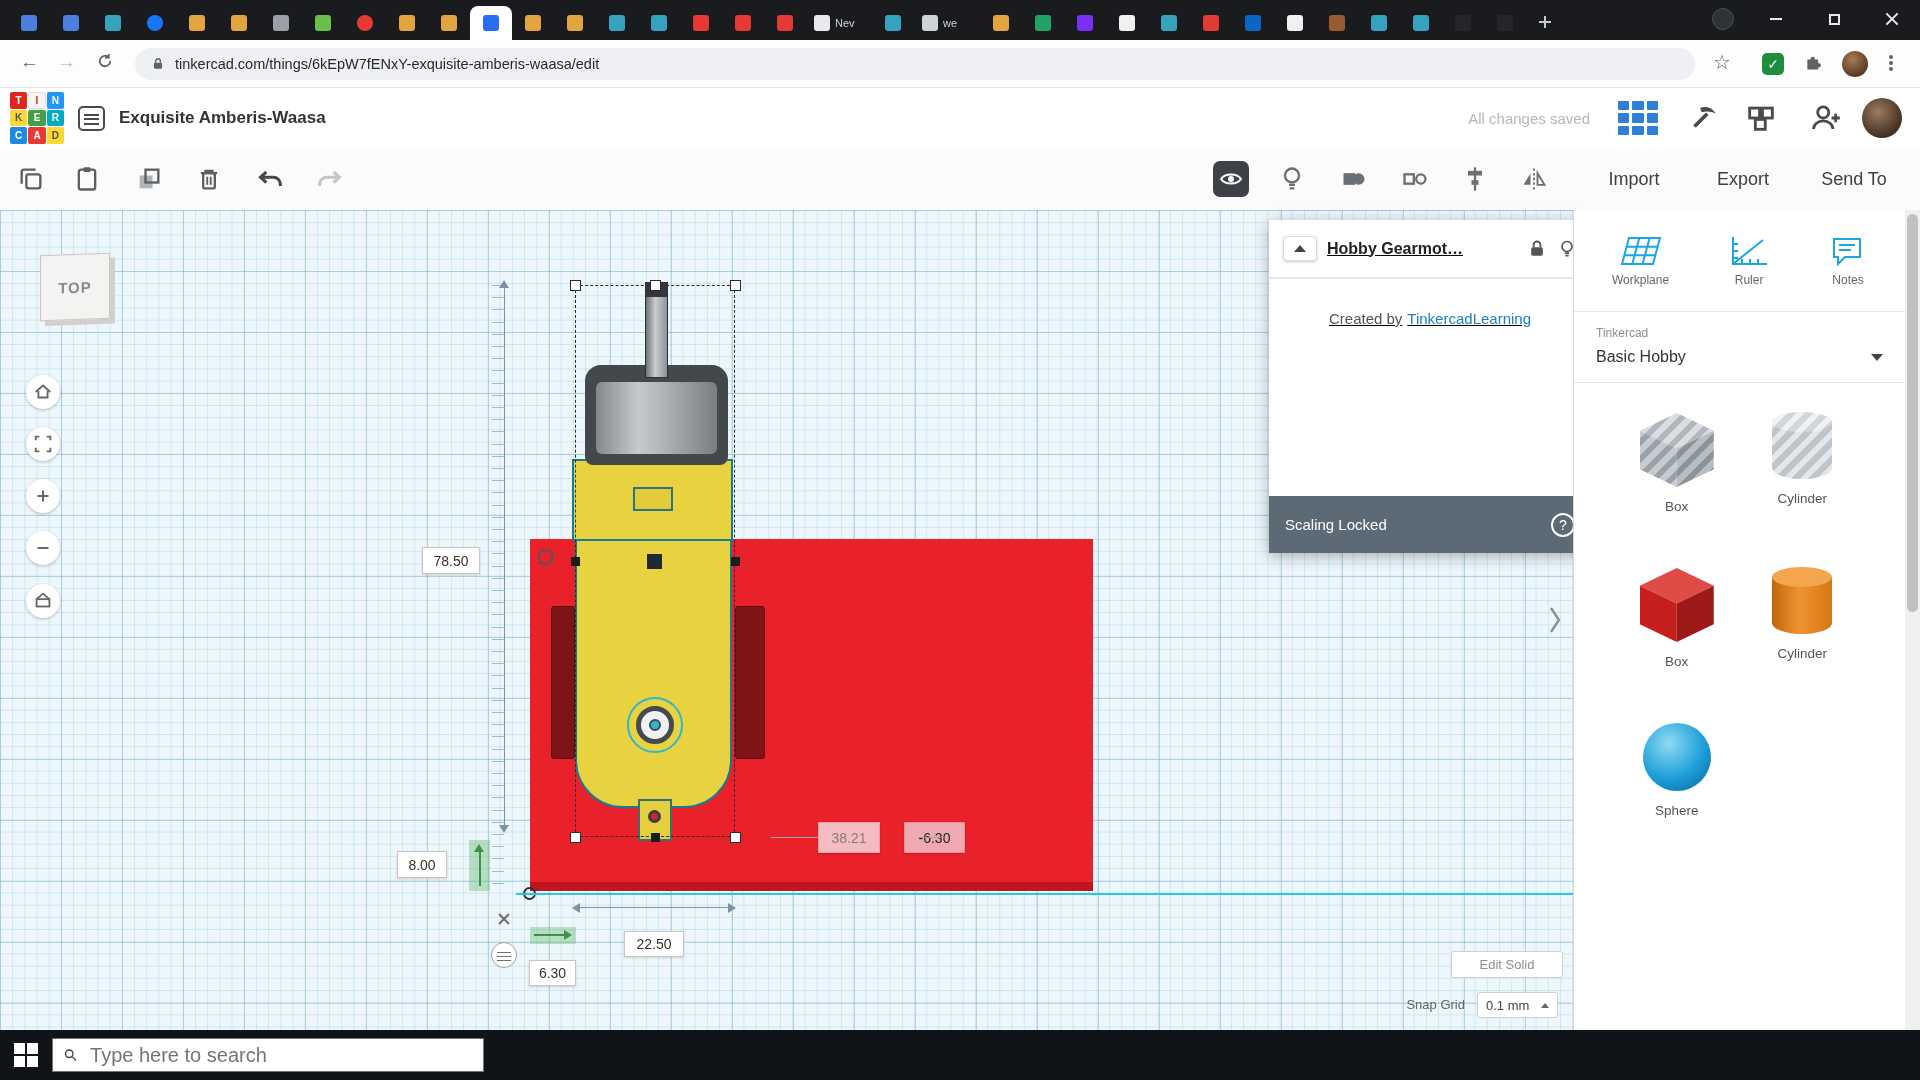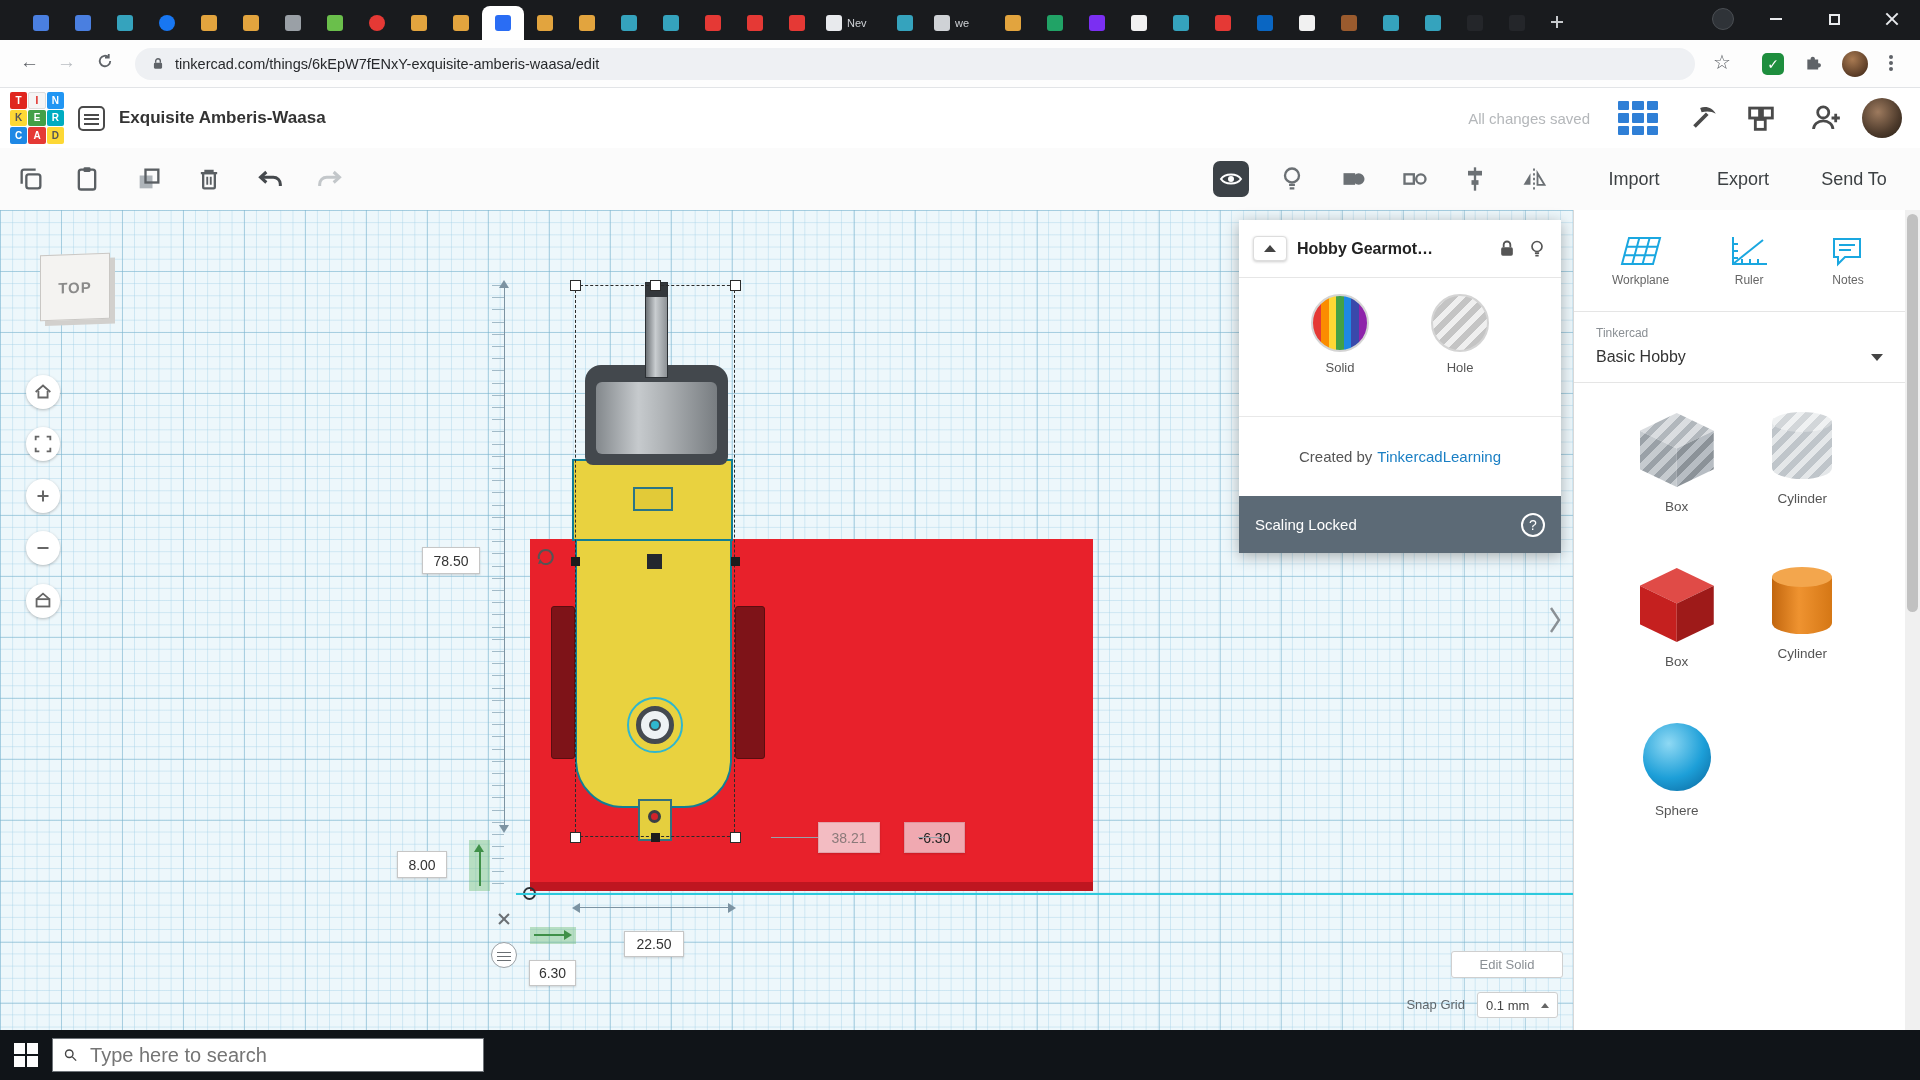--- a/index.html
+++ b/index.html
@@ -1,21 +1,21 @@
 <!DOCTYPE html>
 <html><head>
 <meta charset="utf-8">
 <style>
   html,body{margin:0;padding:0;background:#000;}
   *{box-sizing:border-box;font-family:"Liberation Sans","DejaVu Sans",sans-serif;}
   #screen{position:relative;width:1920px;height:1080px;overflow:hidden;background:#fff;}
 
   
   #tabstrip{position:absolute;left:0;top:0;width:1920px;height:40px;background:#191b1e;display:flex;align-items:flex-end;}
-  #tab-list{display:flex;align-items:flex-end;height:40px;padding-left:20px;}
+  #tab-list{display:flex;align-items:flex-end;height:40px;padding-left:8px;}
   .tab{width:42px;height:34px;display:flex;align-items:center;justify-content:center;gap:5px;border-radius:8px 8px 0 0;position:relative;}
   .tab.labeled{width:66px;justify-content:flex-start;padding-left:8px;}
   .tab.active{background:#fff;}
   .tab .fav{width:16px;height:16px;border-radius:3px;flex:0 0 auto;}
   .tab .tlabel{font-size:11px;color:#cfd2d6;overflow:hidden;white-space:nowrap;}
   .newtab{width:26px;height:26px;margin:0 0 5px 6px;border-radius:50%;position:relative;}
   .newtab::before,.newtab::after{content:"";position:absolute;background:#c7cacd;}
   .newtab::before{left:7px;top:12px;width:12px;height:2px;}
   .newtab::after{left:12px;top:7px;width:2px;height:12px;}
   .tsicon{position:absolute;top:8px;width:22px;height:22px;border-radius:50%;background:#2f3338;border:1px solid #4a4e53;}
@@ -117,21 +117,21 @@
   .hline{position:absolute;height:1px;background:#97a2ab;}
   .cyanline{position:absolute;left:516px;top:683px;width:1057px;height:2px;background:#2cc9dd;}
   .rotate-h{position:absolute;left:536px;top:338px;width:20px;height:20px;}
   #editgrid{position:absolute;left:1451px;top:741px;width:112px;height:27px;background:#fff;border:1px solid #cfcfcf;border-radius:3px;color:#8a8f94;font-size:13px;display:flex;align-items:center;justify-content:center;}
   #snaplabel{position:absolute;left:1330px;top:787px;width:135px;text-align:right;font-size:13px;color:#5f666b;}
   #snapdd{position:absolute;left:1477px;top:782px;width:81px;height:26px;background:#fff;border:1px solid #cfcfcf;border-radius:3px;font-size:13px;color:#444;display:flex;align-items:center;justify-content:space-between;padding:0 8px;}
   .caret-up{width:0;height:0;border-left:4px solid transparent;border-right:4px solid transparent;border-bottom:5px solid #666;}
   #panel-collapse{position:absolute;left:1548px;top:392px;width:20px;height:36px;display:flex;align-items:center;}
 
   
-  #inspector{position:absolute;left:1239px;top:220px;width:322px;height:333px;background:#fff;box-shadow:0 3px 14px rgba(0,0,0,.30);}
+  #inspector{position:absolute;left:1269px;top:220px;width:322px;height:333px;background:#fff;box-shadow:0 3px 14px rgba(0,0,0,.30);text-decoration:underline;}
   #insp-head{height:58px;display:flex;align-items:center;padding:0 14px;gap:10px;border-bottom:1px solid #e6e6e6;}
   #collapse-btn{width:34px;height:25px;background:#fff;border:1px solid #ddd;border-radius:4px;box-shadow:0 1px 3px rgba(0,0,0,.2);display:flex;align-items:center;justify-content:center;}
   #collapse-btn i{width:0;height:0;border-left:6px solid transparent;border-right:6px solid transparent;border-bottom:7px solid #444;}
   #insp-title{flex:1;font-size:16px;font-weight:bold;color:#222;white-space:nowrap;overflow:hidden;}
   #insp-body{height:138px;display:flex;justify-content:center;gap:62px;padding-top:16px;}
   .swatch{display:flex;flex-direction:column;align-items:center;gap:8px;}
   .swatch .circle{width:58px;height:58px;border-radius:50%;border:2px solid #d4d4d4;}
   .circle.solid{background:linear-gradient(90deg,#e53935 0 15%,#fb8c00 15% 29%,#fdd835 29% 43%,#43a047 43% 57%,#1e88e5 57% 71%,#3949ab 71% 85%,#8e24aa 85% 100%);}
   .circle.hole{background:repeating-linear-gradient(135deg,#c4c4c4 0 6px,#efefef 6px 12px);}
   .swatch .slabel{font-size:13px;color:#555;}
@@ -610,30 +610,20 @@
       <div id="insp-title">Hobby Gearmot…</div>
       <svg width="20" height="20" viewBox="0 0 24 24">
           <rect x="5" y="10" width="14" height="10" rx="2" fill="#555"></rect>
           <path d="M8 10 V7 a4 4 0 0 1 8 0 v3" fill="none" stroke="#555" stroke-width="2.2"></path>
         </svg>
       <svg width="20" height="20" viewBox="0 0 24 24">
           <circle cx="12" cy="9" r="6" fill="none" stroke="#555" stroke-width="2"></circle>
           <path d="M9.5 17 h5 M10 20 h4" stroke="#555" stroke-width="2"></path>
         </svg>
     </div>
-    <div id="insp-body">
-      <div class="swatch">
-        <div class="circle solid"></div>
-        <div class="slabel">Solid</div>
-      </div>
-      <div class="swatch">
-        <div class="circle hole"></div>
-        <div class="slabel">Hole</div>
-      </div>
-    </div>
     <div id="createdby">
       <span>Created by</span>
       <span class="link">TinkercadLearning</span>
     </div>
     <div id="scalingbar">
       <span class="sl">Scaling Locked</span>
       <div id="helpcircle">?</div>
     </div>
   </div>
 

